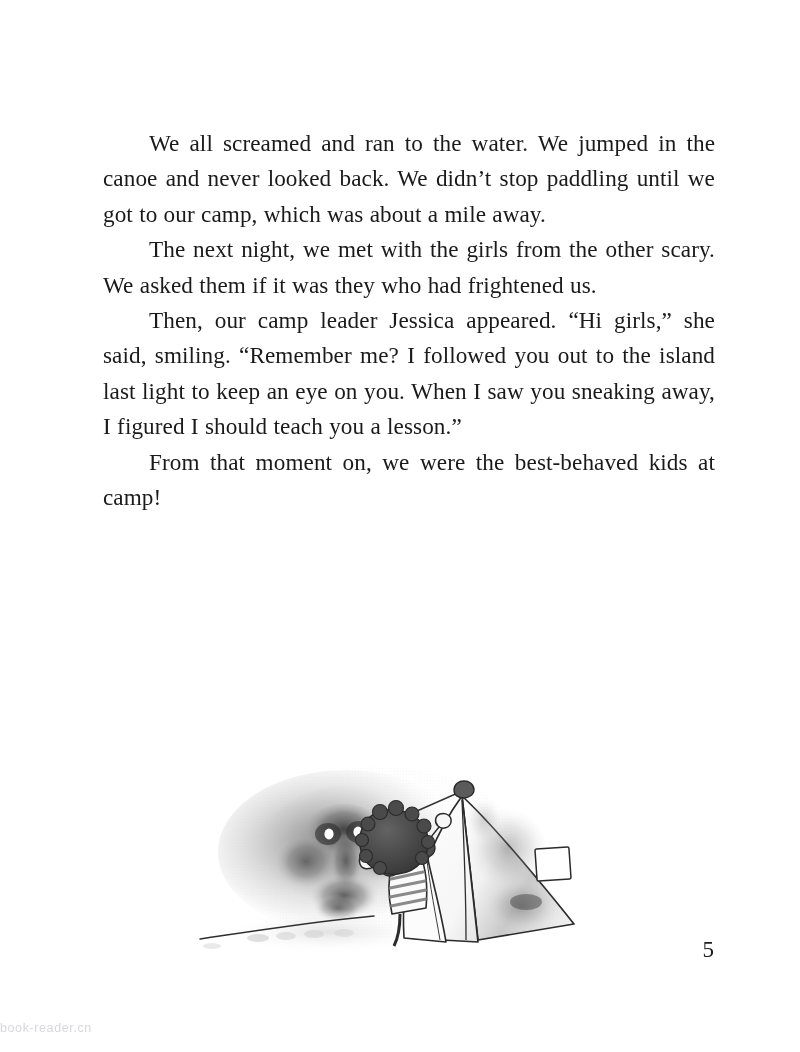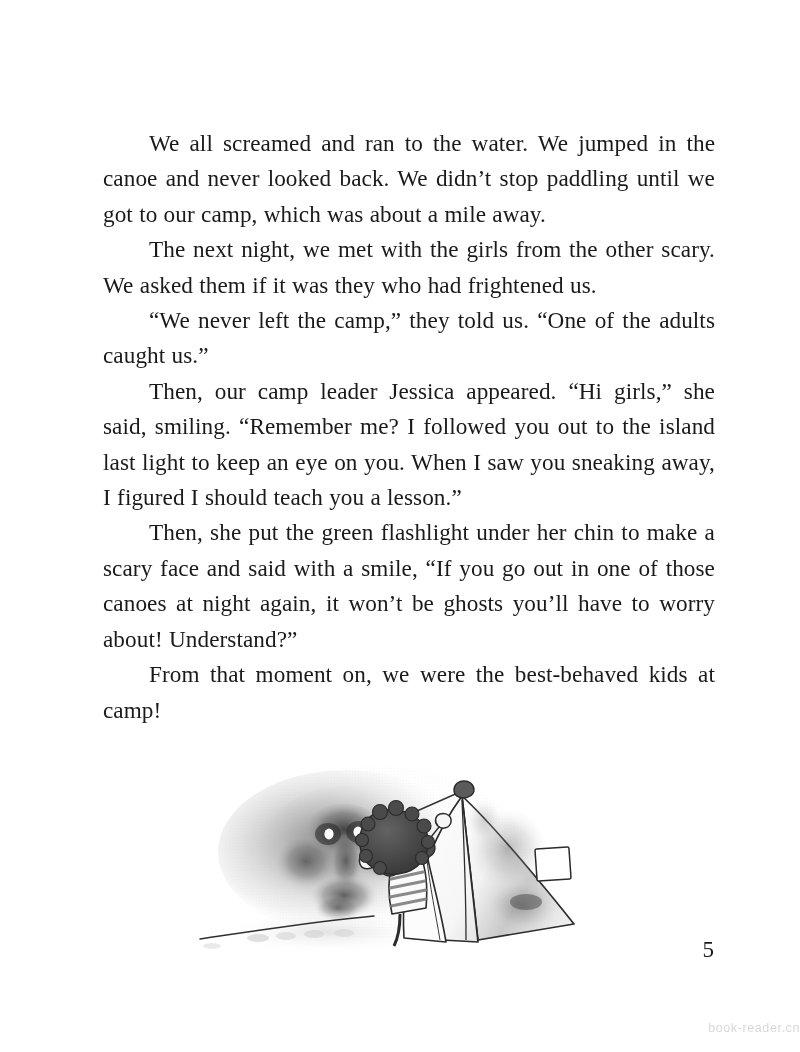--- a/index.html
+++ b/index.html
@@ -51,21 +51,21 @@
     color: #1a1a1a;
     line-height: 1;
   }
 
   
   .watermark {
     position: absolute;
     left: 0;
     right: 0;
     top: 1021px;
-    text-align: right;
+    text-align: left;
     font-family: "Liberation Sans", "DejaVu Sans", sans-serif;
     font-size: 12.5px;
     color: #d8d8dc;
     letter-spacing: 0.6px;
   }
 
   
   .illustration {
     position: absolute;
     left: 178px;
@@ -80,23 +80,21 @@
   }
 </style>
 </head>
 <body>
 
 <div class="page">
 
   <div class="story">
     <p>We all screamed and ran to the water. We jumped in the canoe and never looked back. We didn’t stop paddling until we got to our camp, which was about a mile away.</p>
     <p>The next night, we met with the girls from the other scary. We asked them if it was they who had frightened us.</p>
-    <p>“We never left the camp,” they told us. “One of the adults caught us.”</p>
     <p>Then, our camp leader Jessica appeared. “Hi girls,” she said, smiling. “Remember me? I followed you out to the island last light to keep an eye on you. When I saw you sneaking away, I figured I should teach you a lesson.”</p>
-    <p>Then, she put the green flashlight under her chin to make a scary face and said with a smile, “If you go out in one of those canoes at night again, it won’t be ghosts you’ll have to worry about! Understand?”</p>
     <p>From that moment on, we were the best-behaved kids at camp!</p>
   </div>
 
   <div class="illustration">
     <svg viewBox="0 0 452 200" xmlns="http://www.w3.org/2000/svg" aria-hidden="true">
       <defs>
         <radialGradient id="ghostHalo" cx="42%" cy="45%" r="55%">
           <stop offset="0%" stop-color="#7f7f7f" stop-opacity="0.85"></stop>
           <stop offset="45%" stop-color="#a9a9a9" stop-opacity="0.55"></stop>
           <stop offset="78%" stop-color="#d2d2d2" stop-opacity="0.28"></stop>

